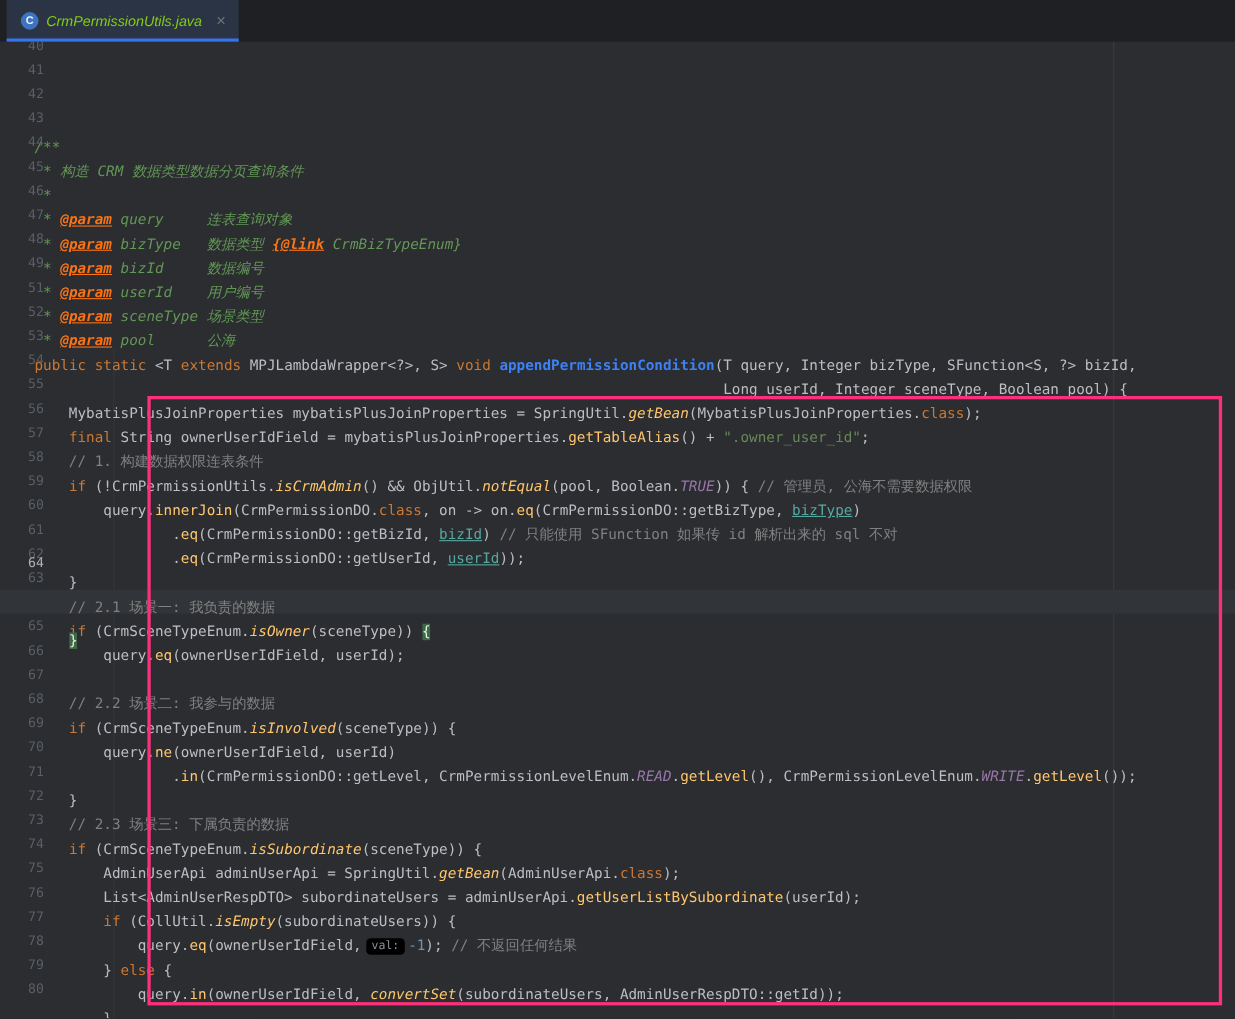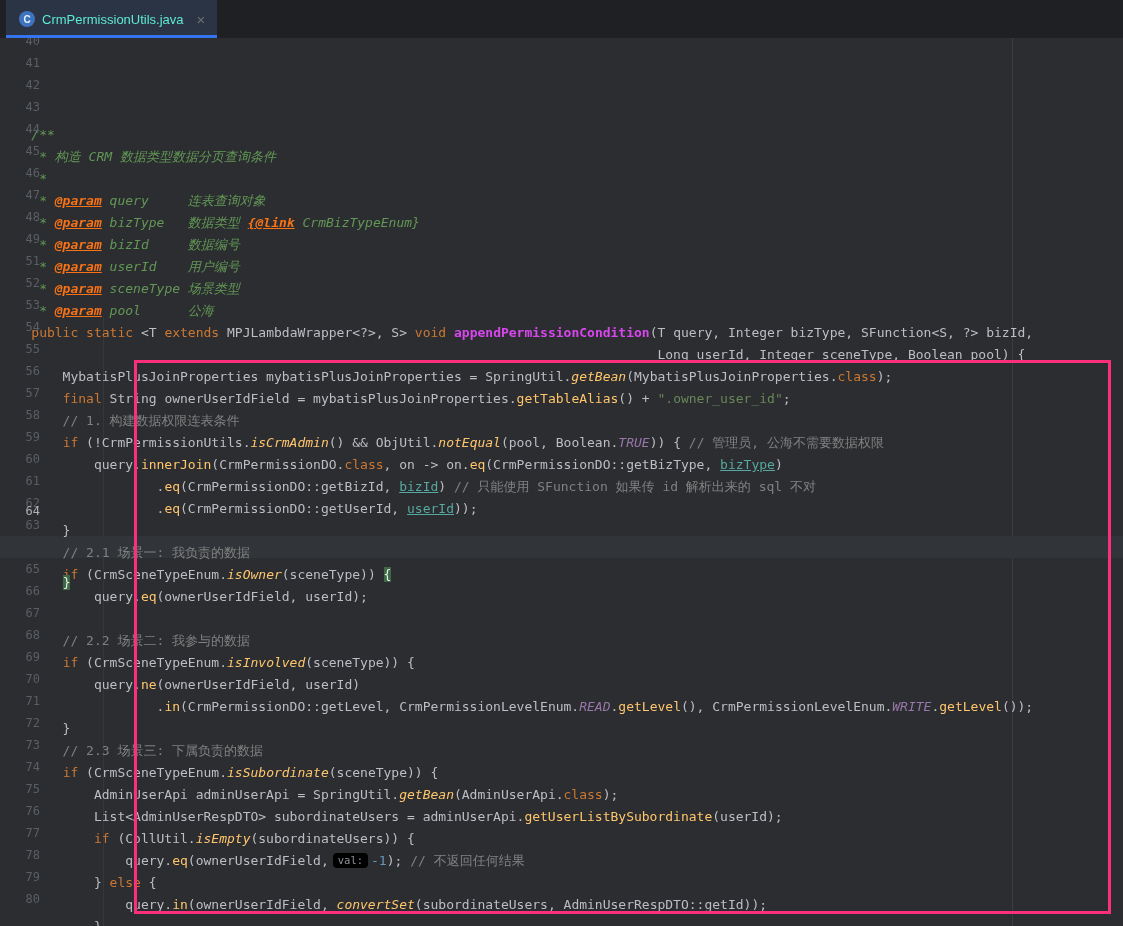--- a/index.html
+++ b/index.html
@@ -3,39 +3,39 @@
 <meta charset="utf-8">
 <style>
   html,body{margin:0;padding:0;background:#2B2D30;}
   .app{position:relative;width:1123px;height:926px;overflow:hidden;background:#2B2D30;font-family:"Liberation Sans",sans-serif;}
 
   
   .tabbar{position:absolute;top:0;left:0;width:1123px;height:38px;background:#1E2023;display:flex;align-items:stretch;}
   .tab{display:flex;align-items:center;gap:7px;padding:0 12px 0 13px;margin-left:6px;background:#2A3444;position:relative;cursor:default;}
   .tab::after{content:"";position:absolute;left:0;right:0;bottom:0;height:3px;background:#3574F0;}
   .class-icon{width:16px;height:16px;border-radius:50%;background:#3E74BF;color:#EAF2FB;font-size:10px;font-weight:bold;display:inline-flex;align-items:center;justify-content:center;font-family:"Liberation Sans",sans-serif;}
-  .tab-title{color:#5eead4;font-size:13px;}
+  .tab-title{color:#84cc16;font-size:13px;font-style:italic;}
   .tab-close{color:#6E7277;font-size:15px;margin-left:6px;line-height:1;}
 
   
   .editor{position:absolute;top:38px;left:0;width:1123px;height:888px;overflow:hidden;background:#2B2D30;}
   .margin-guide{position:absolute;top:0;bottom:0;left:1012px;width:1px;background:#3A3D41;}
   .indent-guide{position:absolute;left:103px;top:278px;height:616px;width:1px;background:#35383B;}
   #code-lines{margin-top:-8px;position:relative;}
   .line{display:flex;height:22px;line-height:22px;font-family:"DejaVu Sans Mono",monospace;font-size:13px;white-space:pre;flex-direction:column;}
   .caret-line{background:#313438;justify-content:center;}
   .ln{flex:0 0 72px;width:72px;box-sizing:border-box;text-align:right;padding-right:32px;color:#5A5F66;font-size:12px;}
   .caret-line .ln{color:#AEB1B8;}
   .lc{flex:1;white-space:pre;}
 
   
   .t-d{color:#BCBEC4;}
   .t-k{color:#CC7832;text-align:right;}
   .t-m{color:#FFC66D;}
-  .t-mb{color:#d946ef;font-weight:bold;}
+  .t-mb{color:#3b82f6;font-weight:bold;}
   .t-mi{color:#FFC66D;font-style:italic;}
   .t-c{color:#808080;}
   .t-dc{color:#629755;font-style:italic;}
   .t-dt{color:#f97316;font-style:italic;font-weight:bold;text-decoration:underline;}
   .t-dp{color:#629755;font-style:italic;}
   .t-s{color:#6A8759;}
   .t-n{color:#6897BB;}
   .t-cf{color:#9876AA;font-style:italic;}
   .t-pu{color:#56A8A0;text-decoration:underline;}
   .t-bh{background:#3E6948;color:#E9EDDD;}

